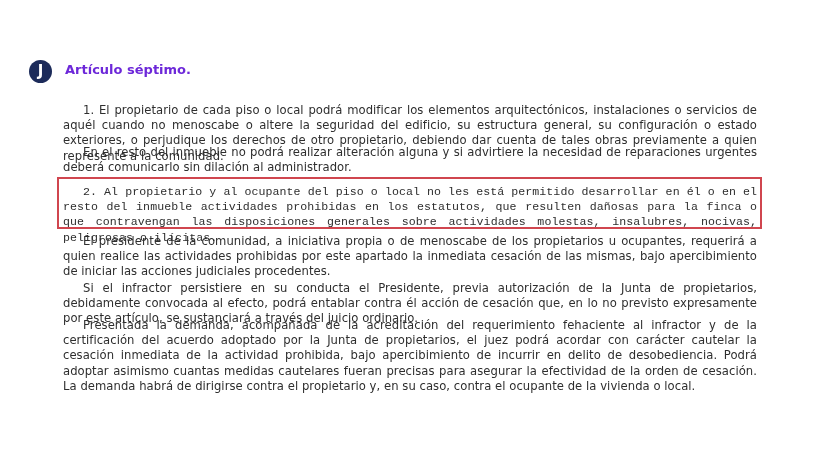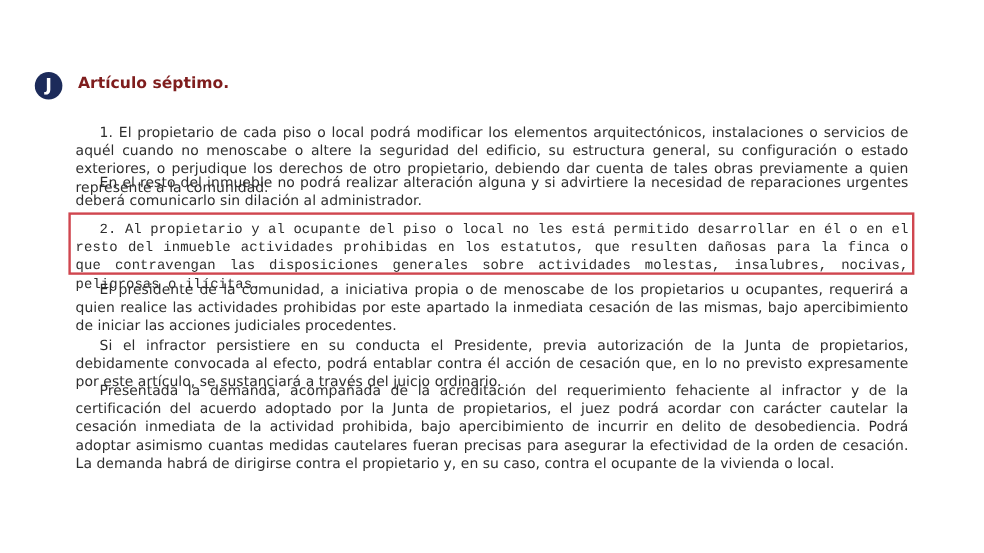--- a/index.html
+++ b/index.html
@@ -35,21 +35,21 @@
       font-size: 15px;
       line-height: 23px;
       text-align: center;
     }
     .title {
       position: absolute;
       left: 65px;
       top: 62px;
       font-size: 13px;
       font-weight: bold;
-      color: #7f1d1d;
+      color: #6d28d9;
       margin: 0;
     }
     .para {
       position: absolute;
       left: 63px;
       width: 694px;
       font-size: 11.6px;
       line-height: 15.2px;
       text-align: justify;
       text-indent: 20px;

